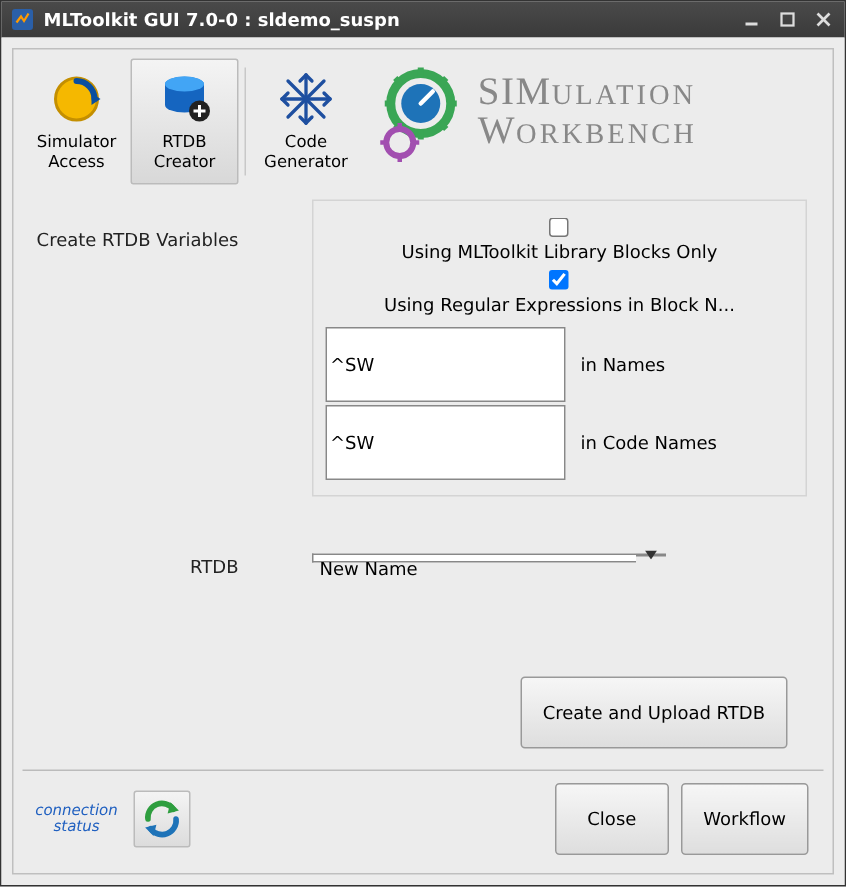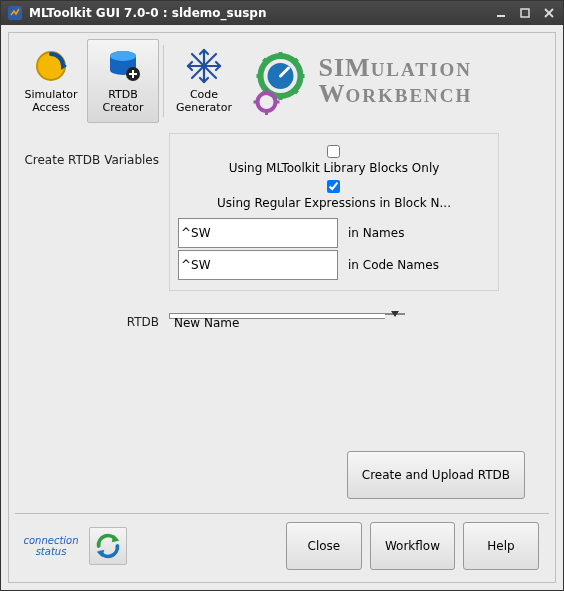--- a/index.html
+++ b/index.html
@@ -85,33 +85,32 @@
     border-radius: 2px;
   }
   .tool-btn .ticon { width: 40px; height: 40px; margin-bottom: 3px; }
   .tool-sep {
     width: 1px; background: #c8c8c8;
     margin: 6px 4px;
   }
   .brand {
     flex: 1;
     display: flex;
-    align-items: center;
+    align-items: flex-start;
     padding-left: 4px;
-    font-weight: bold;
   }
   .brand svg { width: 100%; height: 70px; }
 
   .main-area {
     flex: 1;
     padding: 10px 4px 4px 4px;
     display: flex;
     flex-direction: column;
   }
-  .row { display: flex; margin-bottom: 4px; }
+  .row { display: flex; margin-bottom: 20px; gap: 39px; }
   .row-label {
     width: 150px;
     text-align: right;
     padding-right: 10px;
     padding-top: 2px;
     color: #222;
   }
   .opts-box {
     border: 1px solid #d4d4d4;
     padding: 6px 8px 8px 8px;
@@ -122,21 +121,21 @@
     margin: 2px 0;
     font-size: 12px;
     flex-direction: column;
   }
   .chk-row input[type=checkbox] { margin-right: 5px; }
   .regex-rows { margin-top: 8px; }
   .regex-row { display: flex; align-items: center; margin: 2px 0; }
   .regex-row input[type=text] {
     width: 160px;
     font-size: 12px;
-    padding: 7px 2px;
+    padding: 17px 2px;
     border: 1px solid #888;
     background: #fff;
     font-family: inherit;
   }
   .regex-row .rlabel { margin-left: 10px; }
   .combo-wrap {
     position: relative;
     width: 236px;
   }
   .combo-display {
@@ -383,18 +382,17 @@
           <svg viewBox="0 0 32 32" width="30" height="30">
             <path d="M6 16 A10 10 0 0 1 24 9" fill="none" stroke="#2e9e3f" stroke-width="4" stroke-linecap="round"></path>
             <polygon points="22,4 28,10 20,12" fill="#2e9e3f"></polygon>
             <path d="M26 16 A10 10 0 0 1 8 23" fill="none" stroke="#1e73b8" stroke-width="4" stroke-linecap="round"></path>
             <polygon points="10,28 4,22 12,20" fill="#1e73b8"></polygon>
           </svg>
         </div>
         <div class="footer-spacer"></div>
         <button class="btn">Close</button>
         <button class="btn">Workflow</button>
-        <button class="btn">Help</button>
       </div>
 
     </div>
   </div>
 </div>
 
 </body></html>

